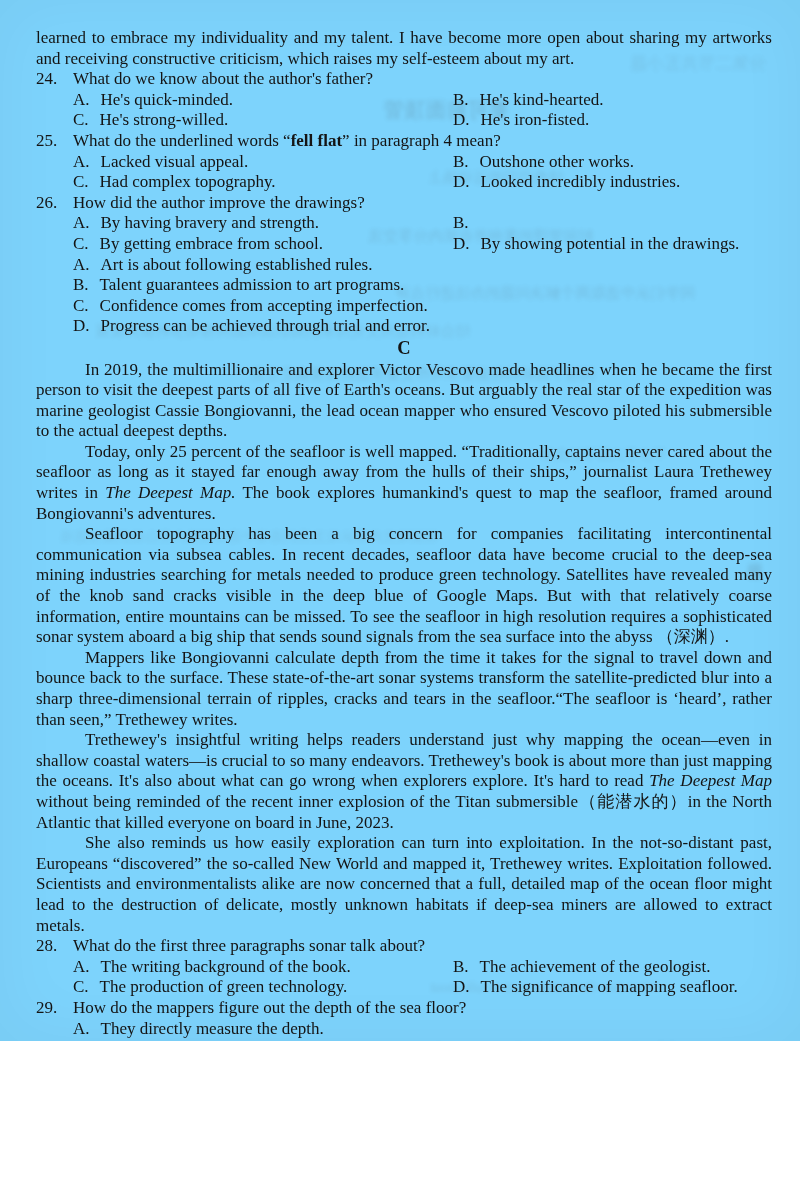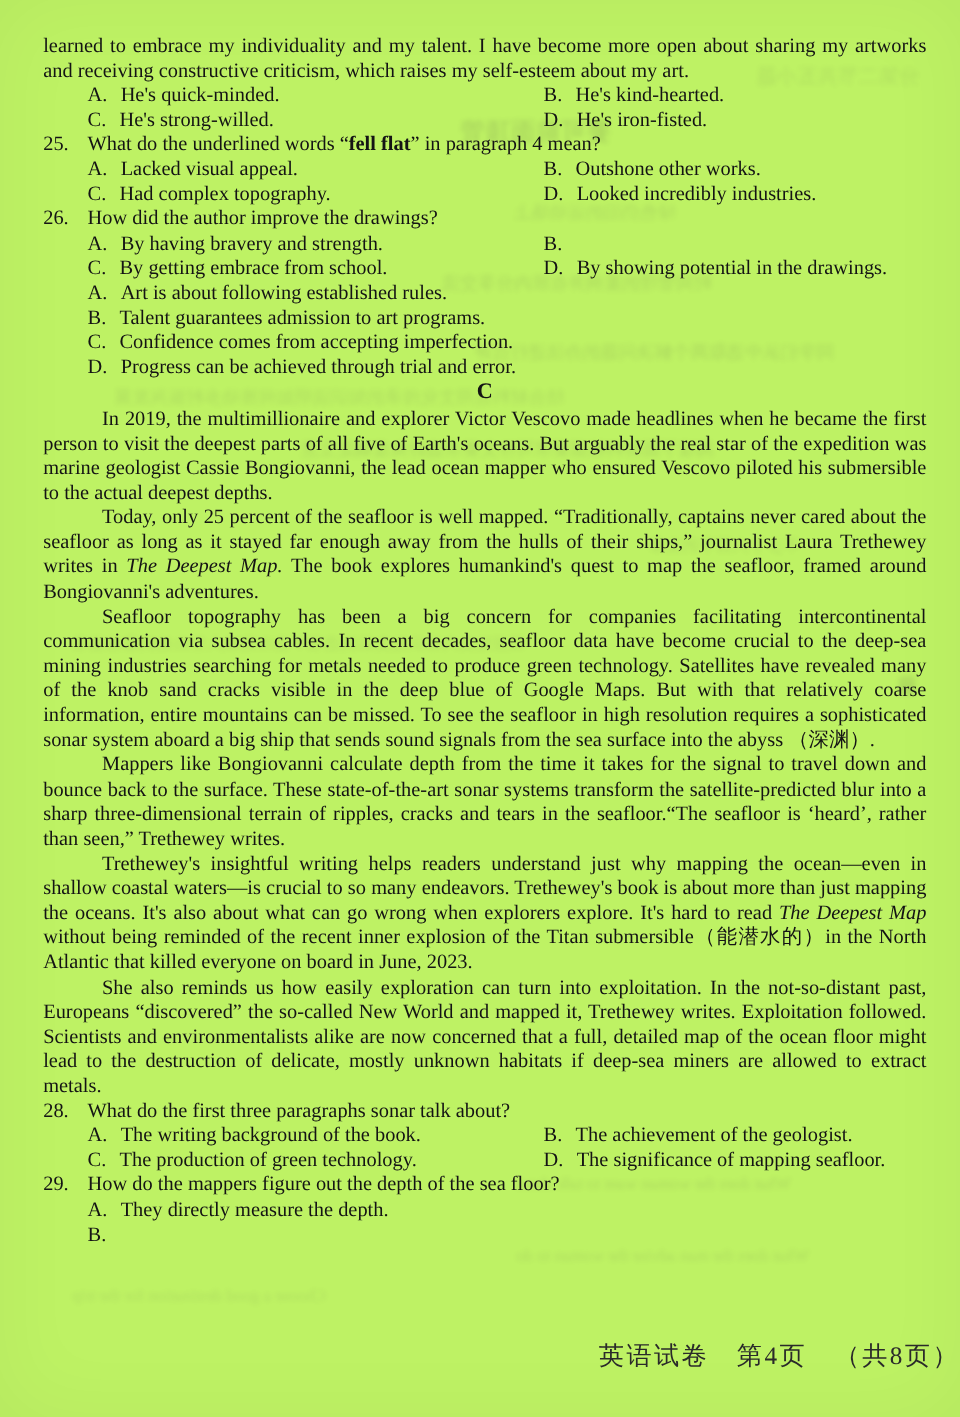--- a/index.html
+++ b/index.html
@@ -1,22 +1,22 @@
 <!DOCTYPE html>
 <html><head>
 <meta charset="utf-8">
 <style>
   html, body { margin: 0; padding: 0; }
   body { background: #ffffff; }
   .page {
     position: relative;
     width: 800px;
-    height: 1181px;
+    height: 1041px;
     margin: 0 auto;
-    background: #bef264;
+    background: #7dd3fc;
     overflow: hidden;
     font-family: "Liberation Serif", "DejaVu Serif", serif;
     color: #141414;
     box-shadow: inset 0 0 70px rgba(0,0,0,0.045);
   }
   .content {
     position: absolute;
     left: 36px;
     right: 28px;
     top: 28px;
@@ -81,20 +81,24 @@
       <span class="artifact mirror" style="left: 540px; top: 446px; font-size: 14px; opacity: 0.1;">不少于八百字的文章</span>
       <span class="artifact vertical" style="left: 745px; top: 552px; font-size: 15px; opacity: 0.11;">第二部分阅读理解</span>
       <span class="artifact mirror" style="left: 60px; top: 528px; font-size: 14px; opacity: 0.08;">根据短文内容从短文后的选项中选出能填入空白处的最佳选项</span>
       <span class="artifact mirror" style="left: 430px; top: 980px; font-size: 14px; opacity: 0.12;">What does the woman want to talk about</span>
       <span class="artifact mirror" style="left: 430px; top: 1040px; font-size: 14px; opacity: 0.11;">What does the man advise the woman to do</span>
       <span class="artifact mirror" style="left: 60px; top: 1073px; font-size: 14px; opacity: 0.1;">Choose a good destination for the trip</span>
     </div>
   <main class="content" id="content">
       <p class="para"><span>learned to embrace my individuality and my talent. I have become more open about sharing my artworks and receiving constructive criticism, which raises my self-esteem about my art.</span></p>
       <div class="question">
+        <div class="q-line">
+          <span class="q-num">24.</span>
+          <span class="q-text"><span>What do we know about the author's father?</span></span>
+        </div>
         <div class="options cols-2">
           <div class="option">
             <span class="opt-letter">A.</span>
             <span class="opt-text">He's quick-minded.</span>
           </div>
           <div class="option">
             <span class="opt-letter">B.</span>
             <span class="opt-text">He's kind-hearted.</span>
           </div>
           <div class="option">

